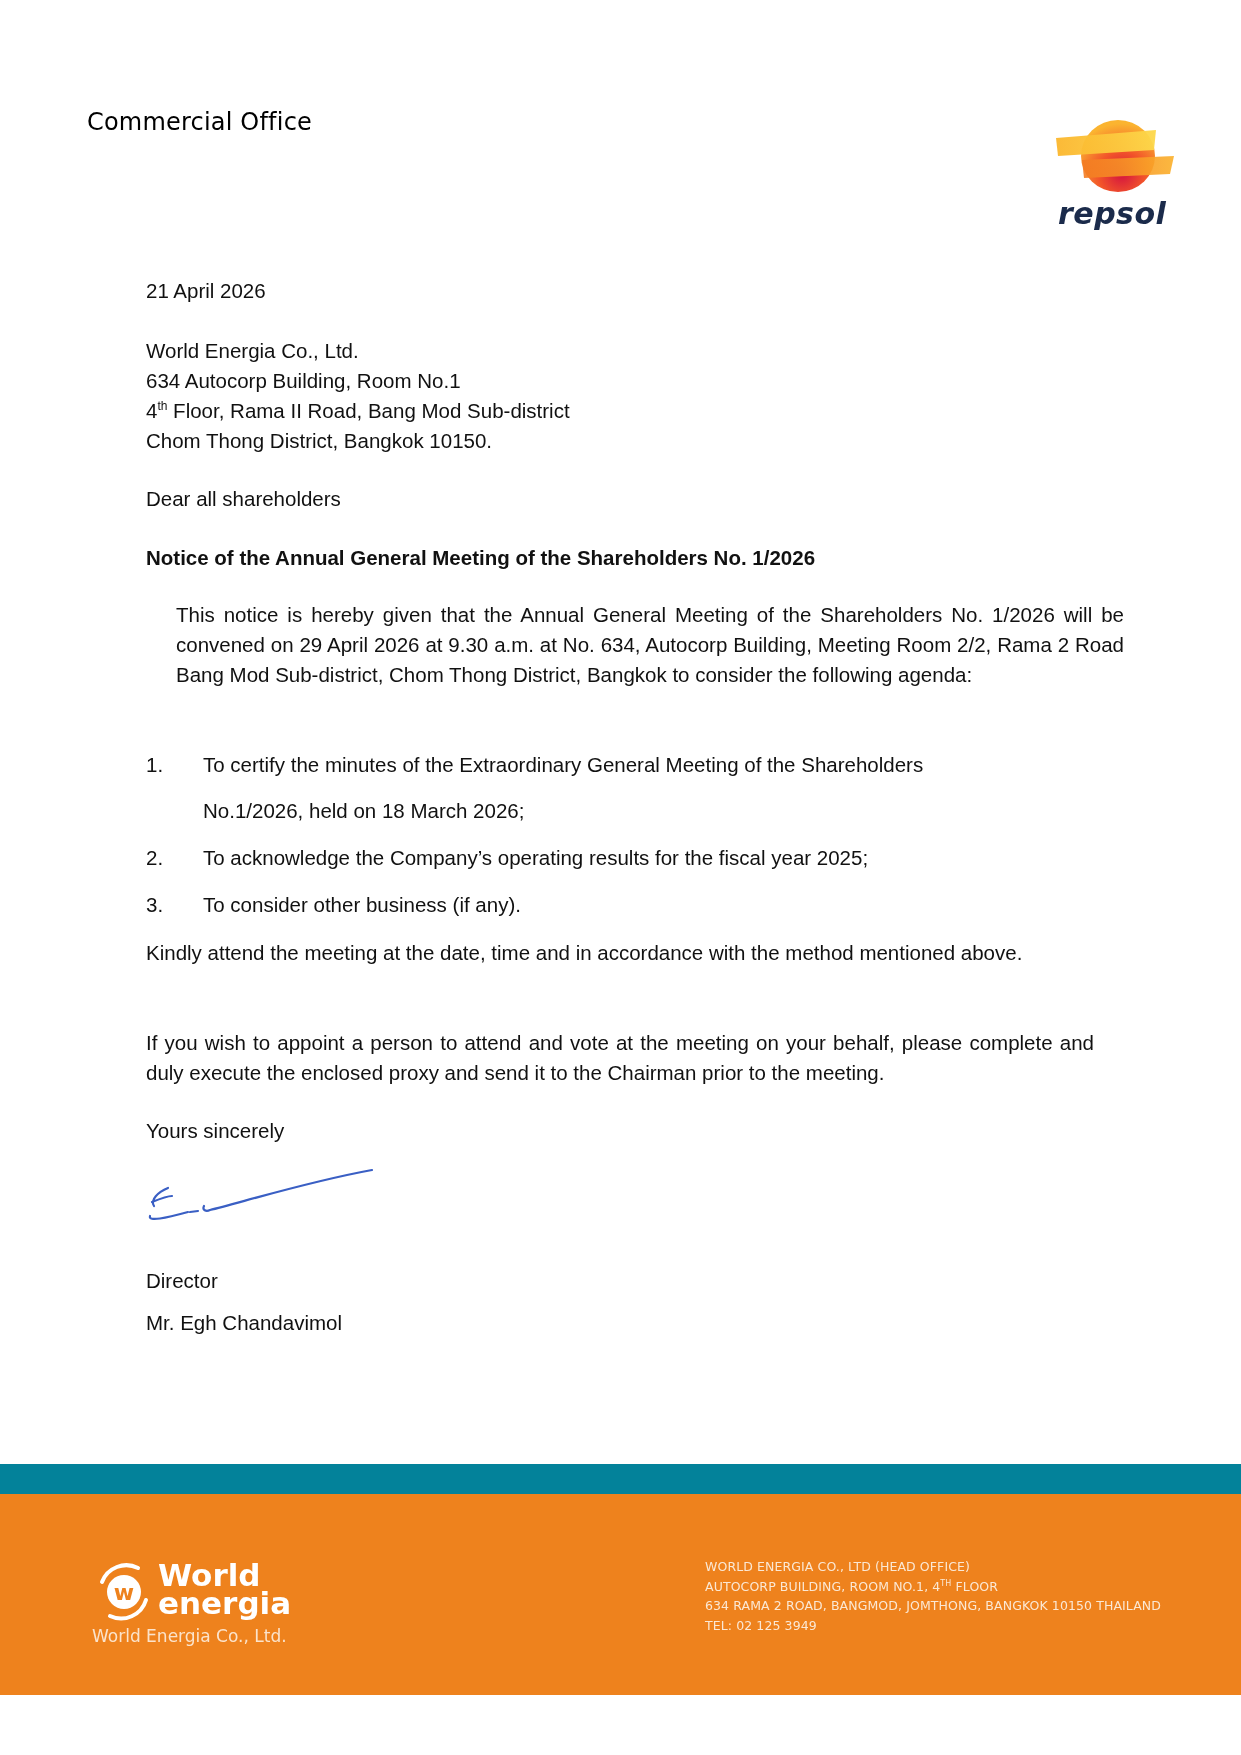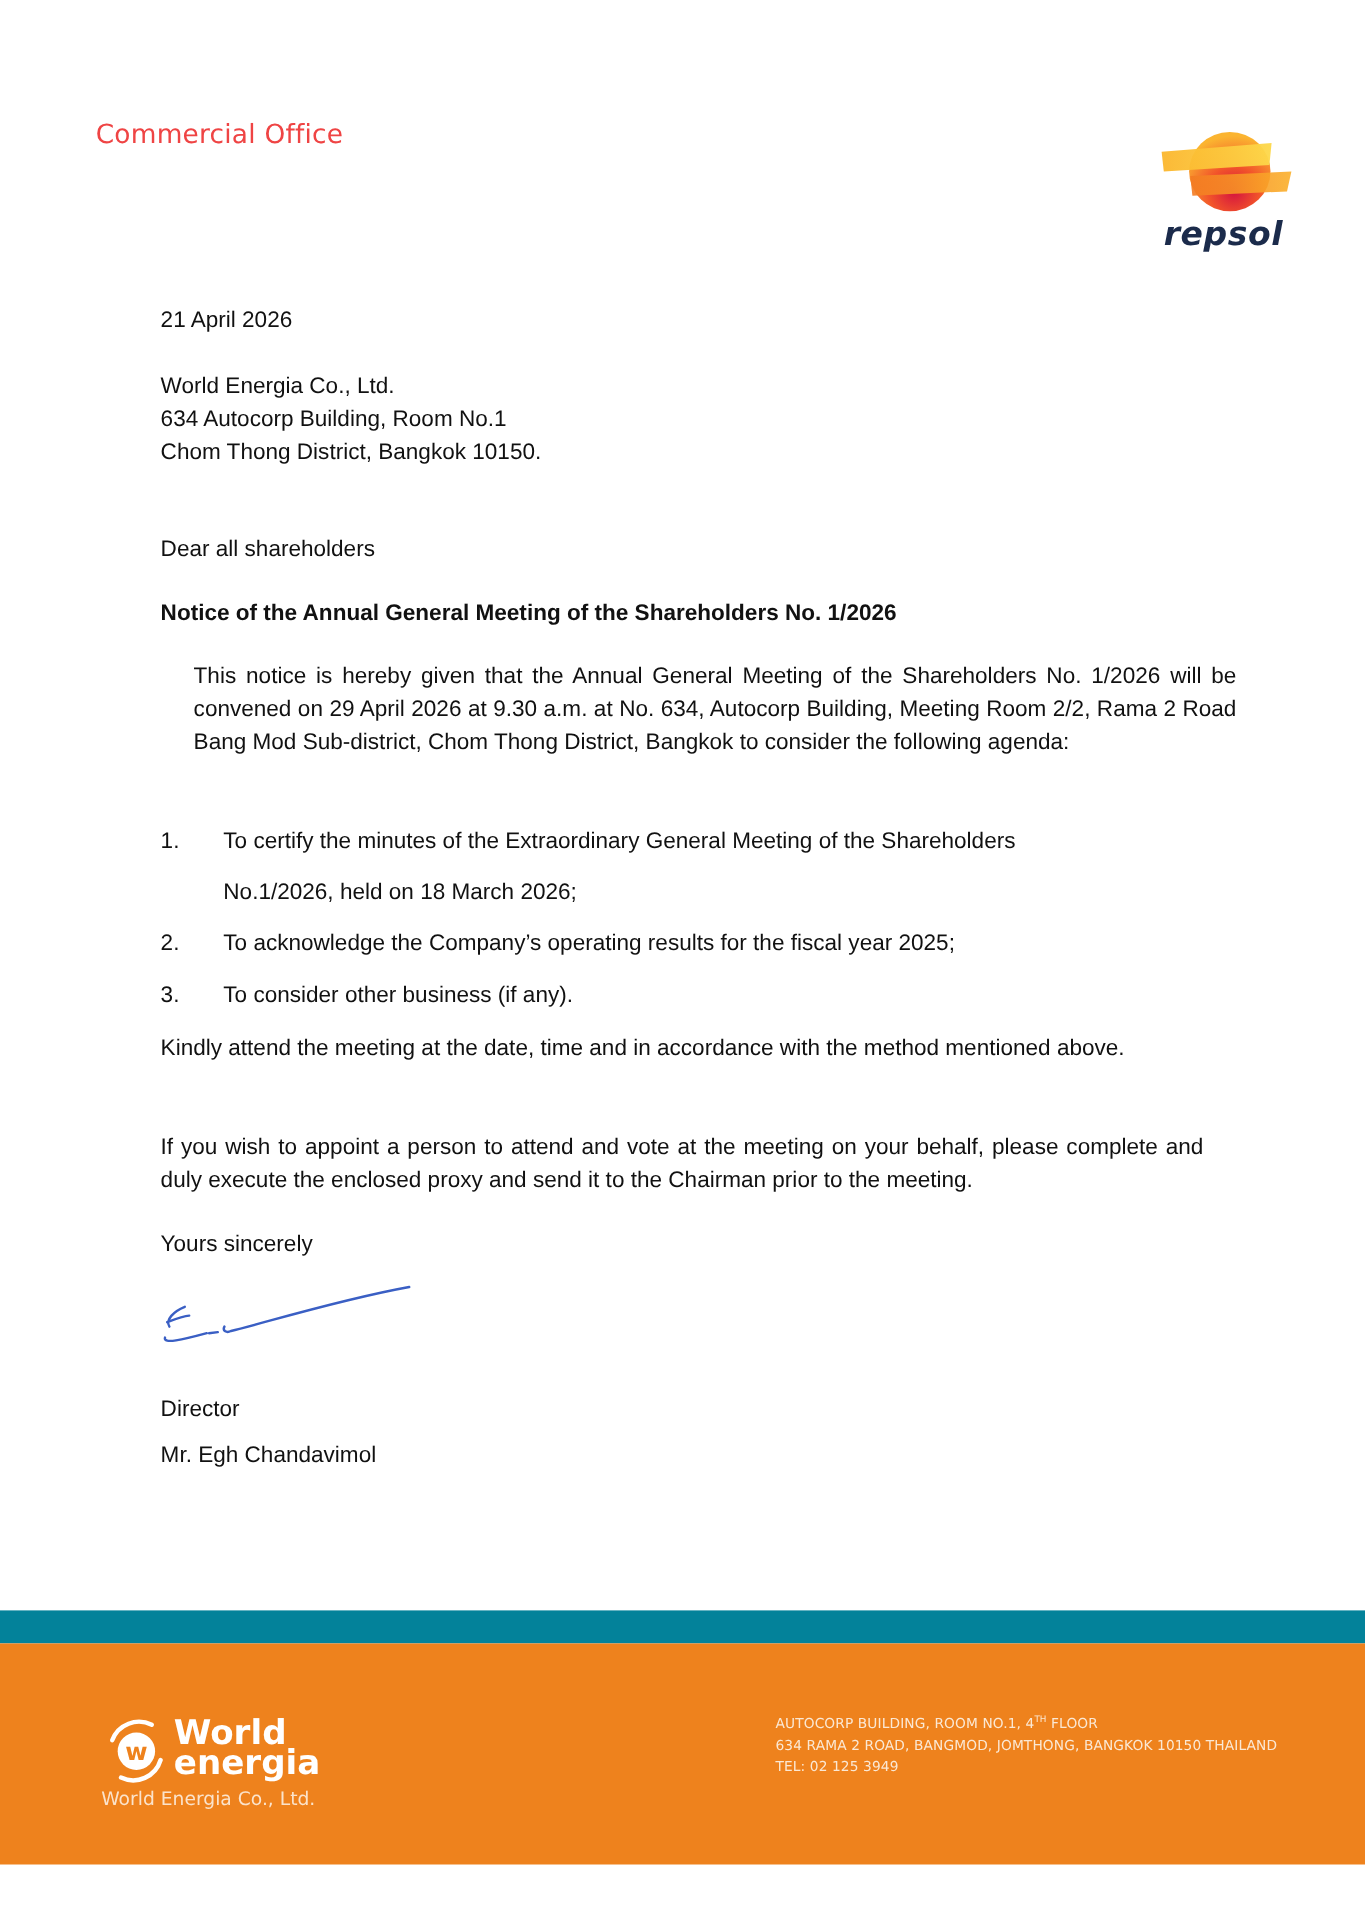--- a/index.html
+++ b/index.html
@@ -14,21 +14,21 @@
     overflow: hidden;
     font-family: "Liberation Sans", "DejaVu Sans", sans-serif;
     color: #111111;
   }
   .header-label {
     position: absolute;
     left: 87px;
     top: 108px;
     font-family: "DejaVu Sans", sans-serif;
     font-size: 24px;
-    color: #ef4444;
+    color: #000000;
     letter-spacing: 0.2px;
   }
   .repsol-logo {
     position: absolute;
     left: 1050px;
     top: 116px;
     width: 130px;
     height: 120px;
   }
   .repsol-wordmark {
@@ -144,20 +144,21 @@
   <path d="M32 44 L124 40 L120 58 L34 62 Z" fill="url(#band2)" opacity="0.9"></path>
 </svg>
 <div class="repsol-wordmark">repsol</div>
 
 <div class="letter">
   <div class="block" style="top:276px;">21 April  2026</div>
 
   <div class="block" style="top:336px;">
     <div>World Energia Co., Ltd.</div>
     <div>634 Autocorp Building, Room No.1</div>
+    <div><span>4</span><sup>th</sup><span> Floor, Rama II Road, Bang Mod Sub-district</span></div>
     <div>Chom Thong District, Bangkok 10150.</div>
   </div>
 
   <div class="block" style="top:484px;">Dear all shareholders</div>
 
   <div class="block subject" style="top:543px;">Notice of the Annual General Meeting of the Shareholders No. 1/2026</div>
 
   <div class="block justify" style="top:600px;margin-left:30px;">This notice is hereby given that the Annual General Meeting of the Shareholders No. 1/2026 will be convened on 29 April 2026 at 9.30 a.m. at No. 634, Autocorp Building, Meeting Room 2/2, Rama 2 Road Bang Mod Sub-district, Chom Thong District, Bangkok to consider the following agenda:</div>
 
   <div class="agenda-item" style="top:750px;">
@@ -201,16 +202,17 @@
     <path d="M54 40 A26 26 0 0 1 18 56" fill="none" stroke="#ffffff" stroke-width="4" stroke-linecap="round"></path>
     <circle cx="32" cy="32" r="17" fill="#ffffff"></circle>
     <text x="32" y="40" text-anchor="middle" font-family="DejaVu Sans, sans-serif" font-weight="bold" font-size="22" fill="#ee821d">w</text>
   </svg>
   <div class="we-logo-word1">World</div>
   <div class="we-logo-word2">energia</div>
 </div>
 <div class="we-company">World Energia Co., Ltd.</div>
 
 <div class="footer-address">
+  <div>WORLD ENERGIA CO., LTD (HEAD OFFICE)</div>
   <div><span>AUTOCORP BUILDING, ROOM NO.1, 4</span><sup>TH</sup><span> FLOOR</span></div>
   <div>634 RAMA 2 ROAD, BANGMOD, JOMTHONG, BANGKOK 10150 THAILAND</div>
   <div>TEL: 02 125 3949</div>
 </div>
 
 </body></html>

